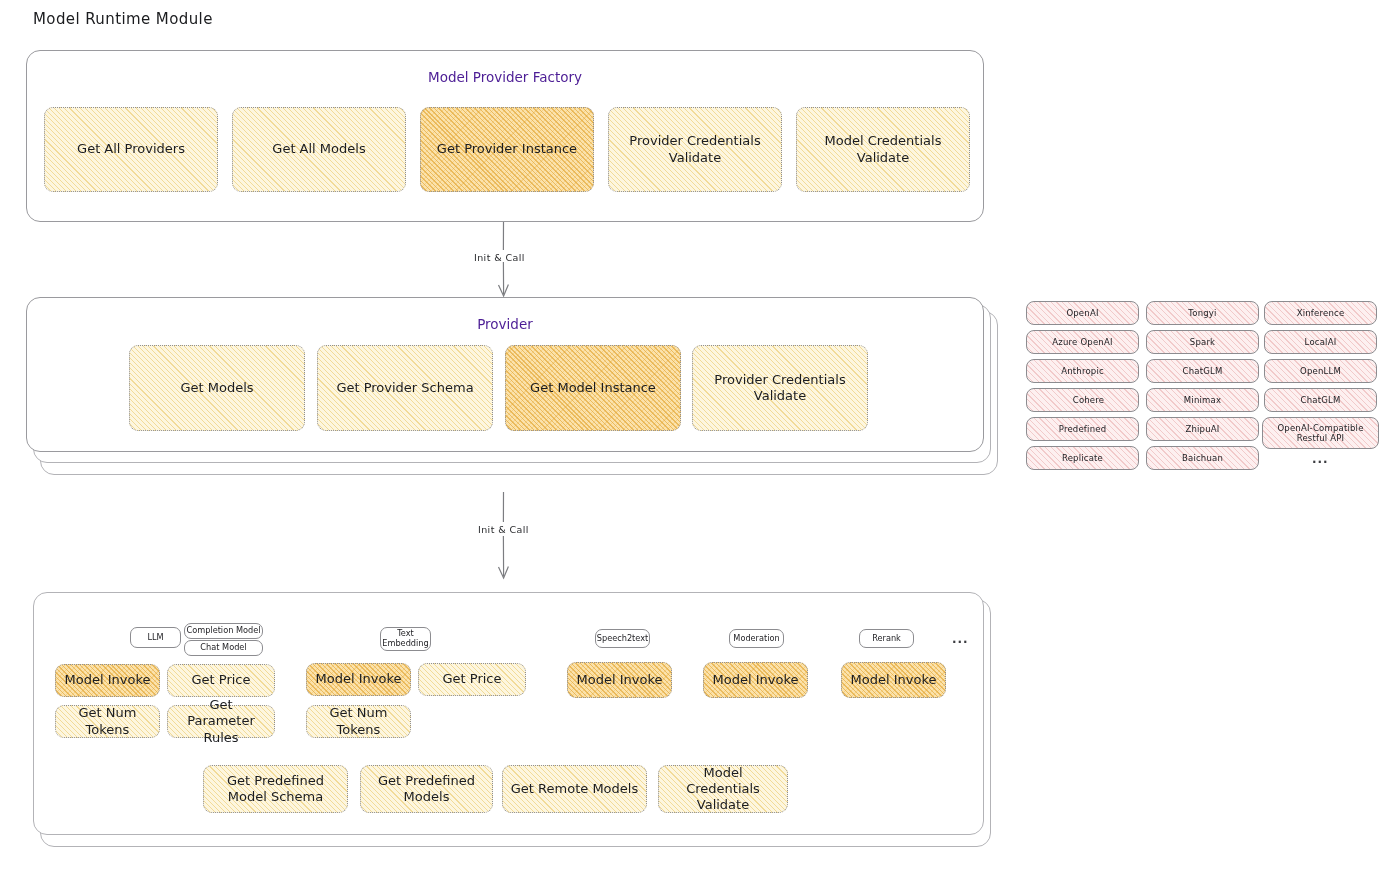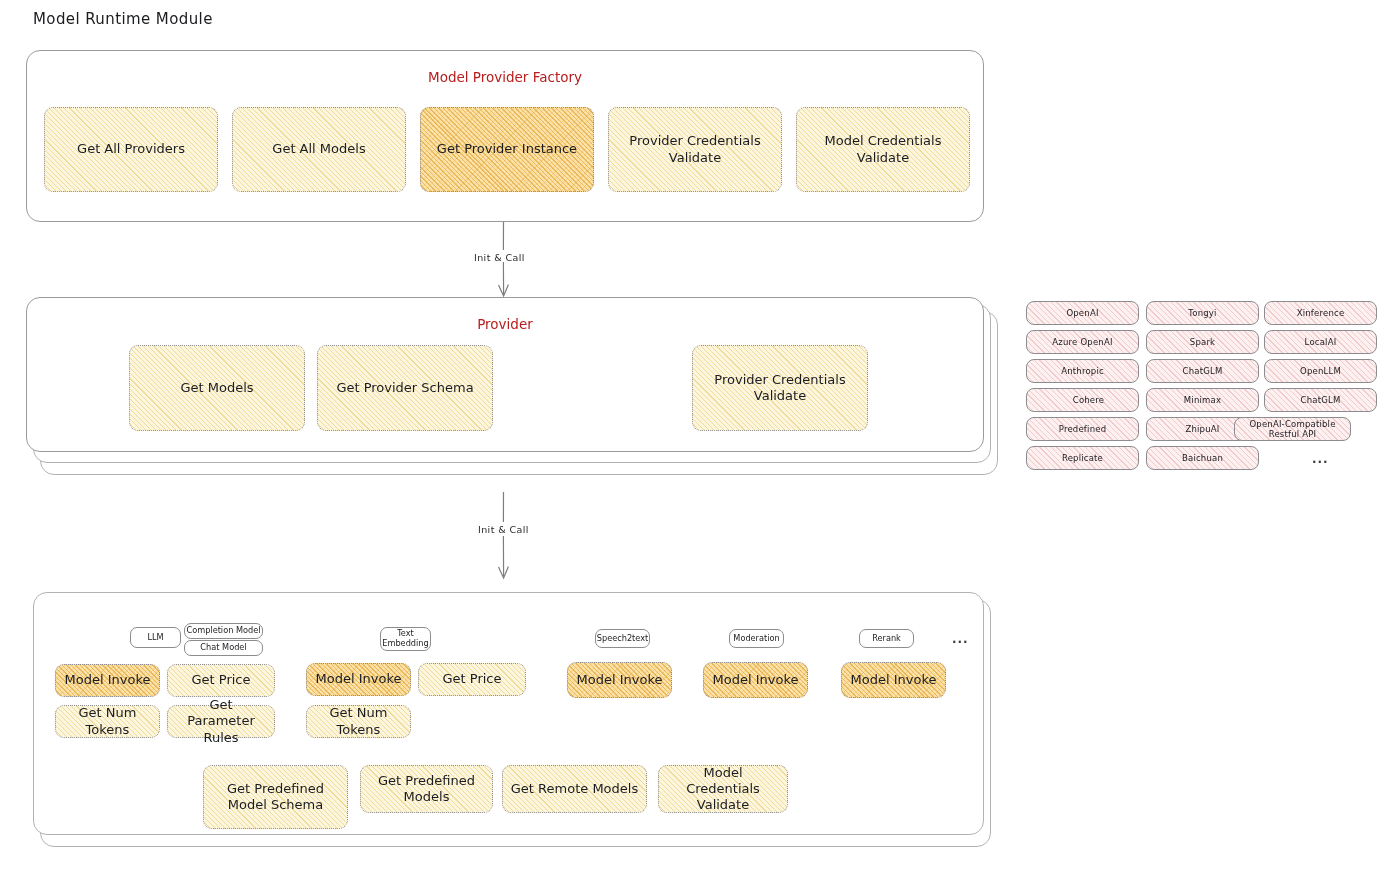--- a/index.html
+++ b/index.html
@@ -48,21 +48,21 @@
     border-radius: 14px;
     box-sizing: border-box;
     z-index: 0;
   }
   .card-title {
     position: absolute;
     left: 0;
     right: 0;
     text-align: center;
     font-size: 13.5px;
-    color: #b91c1c;
+    color: #4c1d95;
   }
 
   
   .hatch-yellow {
     background-color: #fdf6df;
     background-image:
       repeating-linear-gradient(45deg,
         rgba(233,196,92,0.55) 0px,
         rgba(233,196,92,0.55) 0.8px,
         rgba(255,255,255,0) 0.8px,
@@ -193,20 +193,21 @@
   <div class="arrow-label" style="left:474px; top:252px;">Init &amp; Call</div>
 
   <div class="card-shadow" style="left:40px; top:311px; width:958px; height:164px;"></div>
   <div class="card-shadow" style="left:33px; top:304px; width:958px; height:159px;"></div>
   <div class="card" style="left:26px; top:297px; width:958px; height:155px; z-index:1;">
     <div class="card-title" style="top:18px;">Provider</div>
   </div>
 
   <div class="op hatch-yellow" style="left:129px; top:345px; width:176px; height:86px; z-index:2;">Get Models</div>
   <div class="op hatch-yellow" style="left:317px; top:345px; width:176px; height:86px; z-index:2;">Get Provider Schema</div>
+  <div class="op hatch-orange" style="left:505px; top:345px; width:176px; height:86px; z-index:2;">Get Model Instance</div>
   <div class="op hatch-yellow" style="left:692px; top:345px; width:176px; height:86px; z-index:2;">Provider Credentials Validate</div>
 
   <div>
 
     <div class="tag hatch-pink" style="left:1026px; top:301px; width:113px; height:24px;">OpenAI</div>
     <div class="tag hatch-pink" style="left:1026px; top:330px; width:113px; height:24px;">Azure OpenAI</div>
     <div class="tag hatch-pink" style="left:1026px; top:359px; width:113px; height:24px;">Anthropic</div>
     <div class="tag hatch-pink" style="left:1026px; top:388px; width:113px; height:24px;padding-left:12px;">Cohere</div>
     <div class="tag hatch-pink" style="left:1026px; top:417px; width:113px; height:24px;">Predefined</div>
     <div class="tag hatch-pink" style="left:1026px; top:446px; width:113px; height:24px;">Replicate</div>
@@ -215,21 +216,21 @@
     <div class="tag hatch-pink" style="left:1146px; top:330px; width:113px; height:24px;">Spark</div>
     <div class="tag hatch-pink" style="left:1146px; top:359px; width:113px; height:24px;">ChatGLM</div>
     <div class="tag hatch-pink" style="left:1146px; top:388px; width:113px; height:24px;">Minimax</div>
     <div class="tag hatch-pink" style="left:1146px; top:417px; width:113px; height:24px;">ZhipuAI</div>
     <div class="tag hatch-pink" style="left:1146px; top:446px; width:113px; height:24px;">Baichuan</div>
 
     <div class="tag hatch-pink" style="left:1264px; top:301px; width:113px; height:24px;">Xinference</div>
     <div class="tag hatch-pink" style="left:1264px; top:330px; width:113px; height:24px;">LocalAI</div>
     <div class="tag hatch-pink" style="left:1264px; top:359px; width:113px; height:24px;">OpenLLM</div>
     <div class="tag hatch-pink" style="left:1264px; top:388px; width:113px; height:24px;">ChatGLM</div>
-    <div class="tag hatch-pink" style="left:1234px; top:417px; width:117px; height:24px;">OpenAI-Compatible Restful API</div>
+    <div class="tag hatch-pink" style="left:1262px; top:417px; width:117px; height:32px;">OpenAI-Compatible Restful API</div>
 
     <div class="ellipsis" style="left:1312px; top:452px;">...</div>
   </div>
 
   <div class="arrow-wrap" style="left:470px; top:492px; width:70px; height:92px;">
     <svg width="70" height="92" viewBox="0 0 70 92">
       <path d="M33.5 0 L33.4 30 M33.4 44 L33.6 84" stroke="#7c7d81" stroke-width="1.2" fill="none"></path>
       <path d="M28.5 75 L33.6 86 L38.4 74.5" stroke="#7c7d81" stroke-width="1.2" fill="none"></path>
     </svg>
   </div>
@@ -257,18 +258,18 @@
   <div class="op hatch-orange" style="left:567px; top:662px; width:105px; height:36px; z-index:2;">Model Invoke</div>
 
   <div class="badge" style="left:729px; top:629px; width:55px; height:19px; z-index:2;">Moderation</div>
   <div class="op hatch-orange" style="left:703px; top:662px; width:105px; height:36px; z-index:2;">Model Invoke</div>
 
   <div class="badge hatch-blue" style="left:859px; top:629px; width:55px; height:19px; z-index:2;">Rerank</div>
   <div class="op hatch-orange" style="left:841px; top:662px; width:105px; height:36px; z-index:2;">Model Invoke</div>
 
   <div class="ellipsis" style="left:952px; top:632px; z-index:2;">...</div>
 
-  <div class="op hatch-yellow" style="left:203px; top:765px; width:145px; height:64px; z-index:2;">Get Predefined Model Schema</div>
+  <div class="op hatch-yellow" style="left:203px; top:765px; width:145px; height:48px; z-index:2;">Get Predefined Model Schema</div>
   <div class="op hatch-yellow" style="left:360px; top:765px; width:133px; height:48px; z-index:2;">Get Predefined Models</div>
   <div class="op hatch-yellow" style="left:502px; top:765px; width:145px; height:48px; z-index:2;">Get Remote Models</div>
   <div class="op hatch-yellow" style="left:658px; top:765px; width:130px; height:48px; z-index:2;">Model Credentials Validate</div>
 
 </div>
 
 </body></html>

